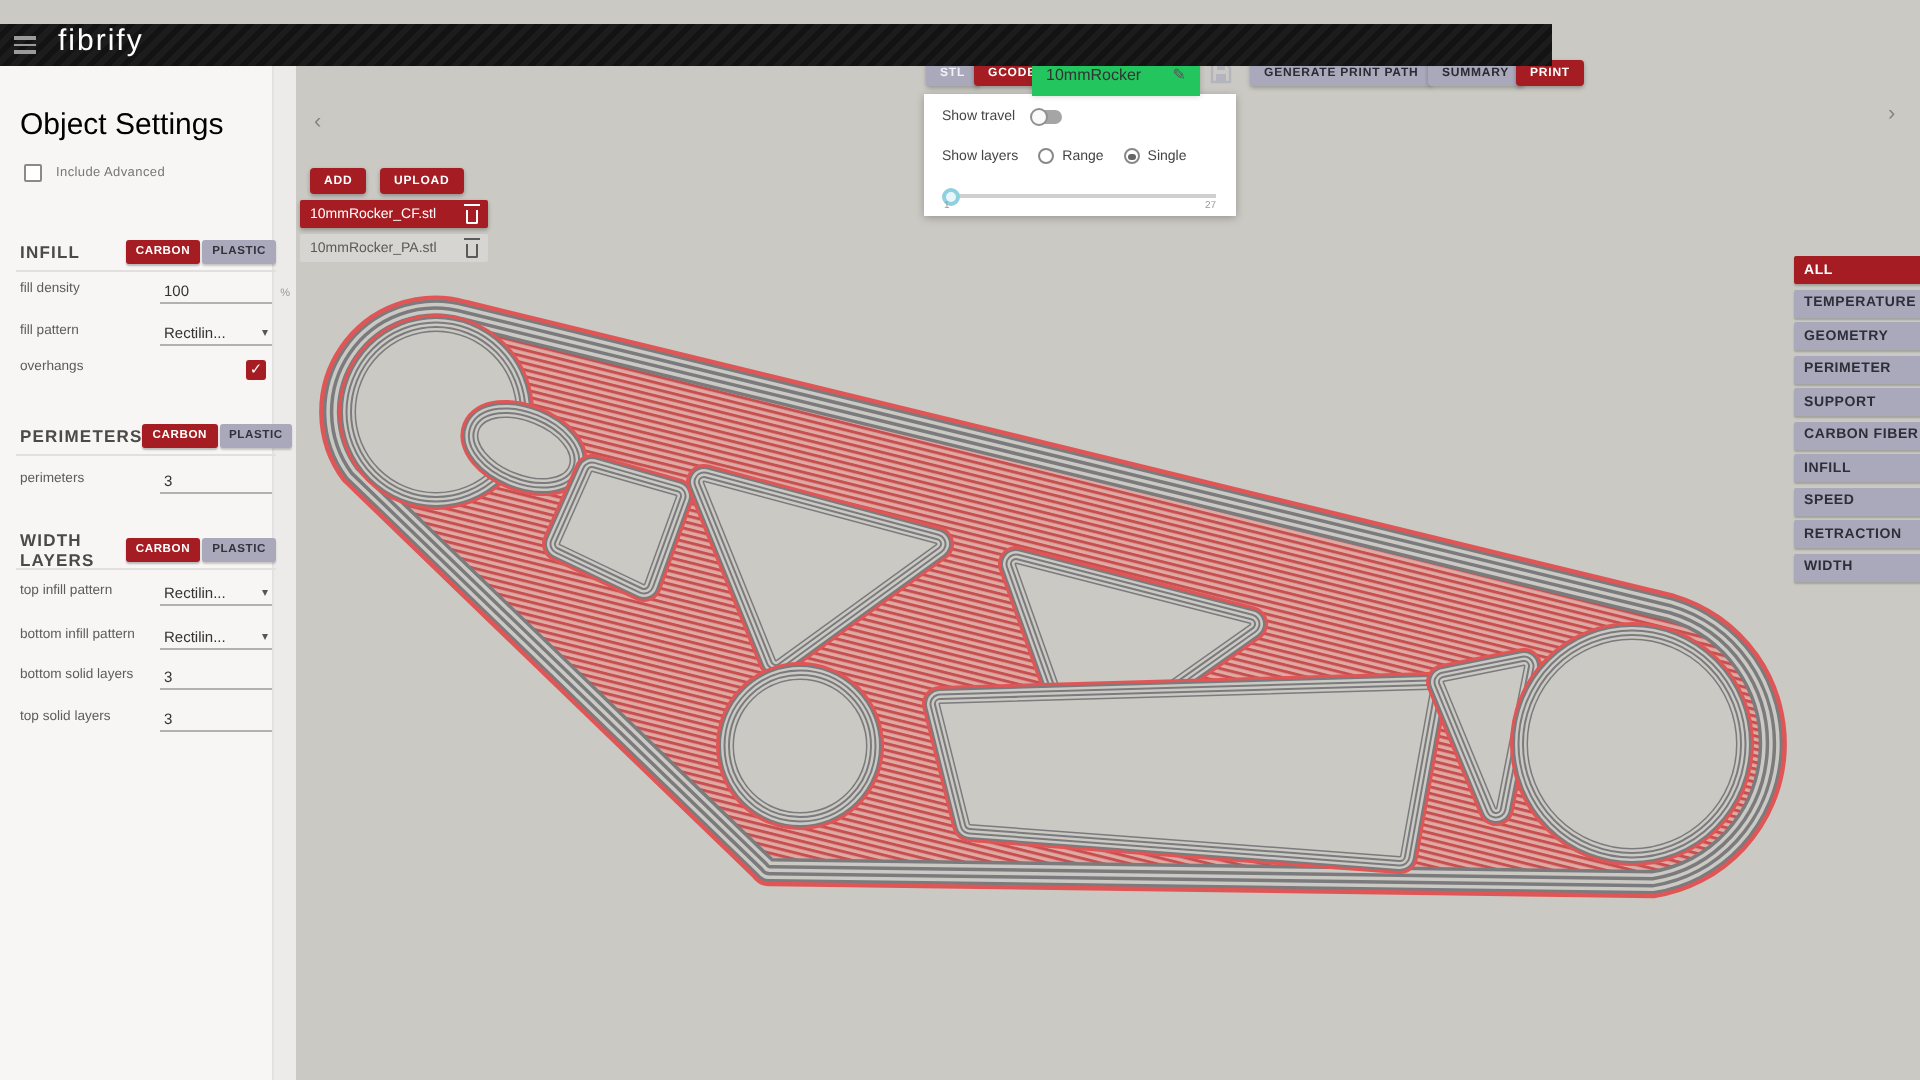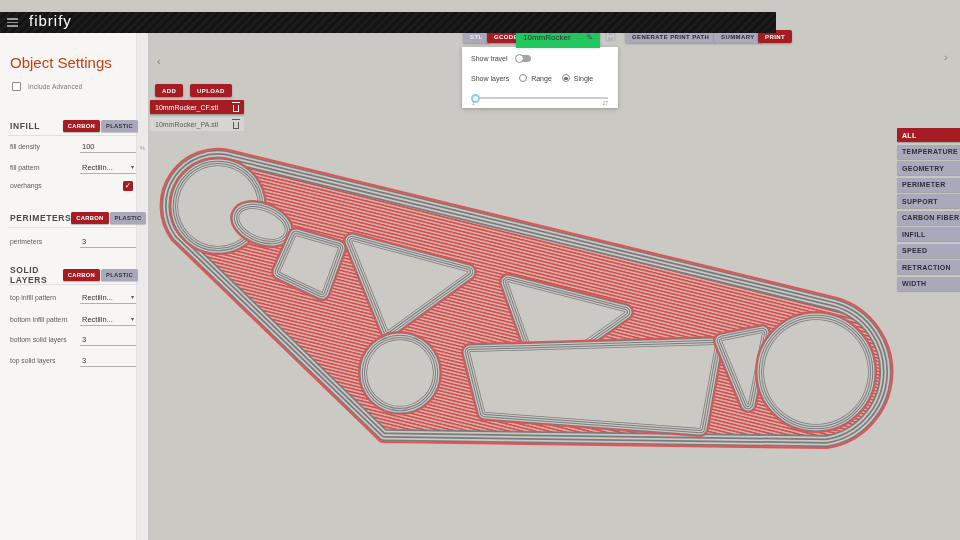--- a/index.html
+++ b/index.html
@@ -12,37 +12,37 @@
   .hamburger { position:absolute; left:7px; top:6px; width:11px; height:9px; cursor:pointer; }
   .hamburger span { display:block; height:1.5px; background:#9a9a9a; margin-bottom:2px; }
   .logo { position:absolute; left:29px; top:0px; color:#ffffff; font-size:15px;
     font-weight:400; letter-spacing:1px; }
 
   
   .panel { position:absolute; left:0; top:21px; width:148px; height:519px;
     background:#f7f6f4; z-index:30; }
   .panel-scroll { position:absolute; right:0; top:0; width:12px; height:100%;
     background:#ecebe9; border-left:1px solid #e3e2e0; }
-  .panel-title { position:absolute; left:10px; top:33px; font-size:15px; color:#c2410c; }
+  .panel-title { position:absolute; left:10px; top:33px; font-size:15px; color:#000000; }
   .adv-row { position:absolute; left:12px; top:61px; display:flex; align-items:center; gap:7px; }
   .checkbox-empty { width:9px; height:9px; border:1.3px solid #8a8a8a; border-radius:1px; background:#fff; }
   .adv-label { font-size:6.5px; color:#777; letter-spacing:.2px; }
 
   .section-head { position:absolute; left:10px; width:128px; height:13px;
     display:flex; justify-content:space-between; align-items:center; }
   .section-title { font-size:8.5px; font-weight:bold; color:#4a4a4a; letter-spacing:.6px; }
   .seg { display:flex; gap:1px; }
   .seg-btn { height:12px; padding:0 5px; font-size:5.8px; font-weight:bold;
     display:flex; align-items:center; border-radius:1.5px; letter-spacing:.3px; cursor:pointer; }
   .seg-on  { background:#a51d22; color:#fff; box-shadow:0 1px 1px rgba(0,0,0,.25); }
   .seg-off { background:#a9a9bb; color:#32323c; box-shadow:0 1px 1px rgba(0,0,0,.2); }
   .divider { position:absolute; left:8px; width:130px; height:1px; background:#e2e0de; }
 
   .field-row { position:absolute; left:10px; width:126px; height:12px;
-    display:flex; justify-content:space-between; align-items:center;gap:12px; }
+    display:flex; justify-content:space-between; align-items:flex-start;gap:12px; }
   .field-label { font-size:6.8px; color:#5c5c5c; padding-bottom:1px; }
   .field-input { width:56px; border-bottom:1px solid #b3b1ae; font-size:7.5px;
     color:#333; padding:0 2px 1px 2px; position:relative; }
   .field-suffix { position:absolute; right:-9px; bottom:1px; font-size:5.5px; color:#999; }
   .select .caret { float:right; font-size:6px; color:#555; }
   .checkbox-checked { width:10px; height:10px; background:#a51d22; border-radius:1.5px;
     color:#fff; font-size:7.5px; line-height:10px; text-align:center; margin-right:3px; }
 
   
   .canvas { position:absolute; left:148px; top:21px; width:812px; height:519px;
@@ -346,21 +346,21 @@
   </div>
   <div class="divider" style="top:206px;"></div>
   <div class="field-row" style="top:215px;">
     <span class="field-label">perimeters</span>
     <span class="field-input">
       <span>3</span>
     </span>
   </div>
 
   <div class="section-head" style="top:247px;">
-    <span class="section-title">SOLID LAYERS</span>
+    <span class="section-title">WIDTH LAYERS</span>
     <span class="seg">
       <span class="seg-btn seg-on">CARBON</span>
       <span class="seg-btn seg-off">PLASTIC</span>
     </span>
   </div>
   <div class="divider" style="top:263px;"></div>
   <div class="field-row" style="top:271px;">
     <span class="field-label">top infill pattern</span>
     <span class="field-input select">
       <span class="caret">▾</span>

